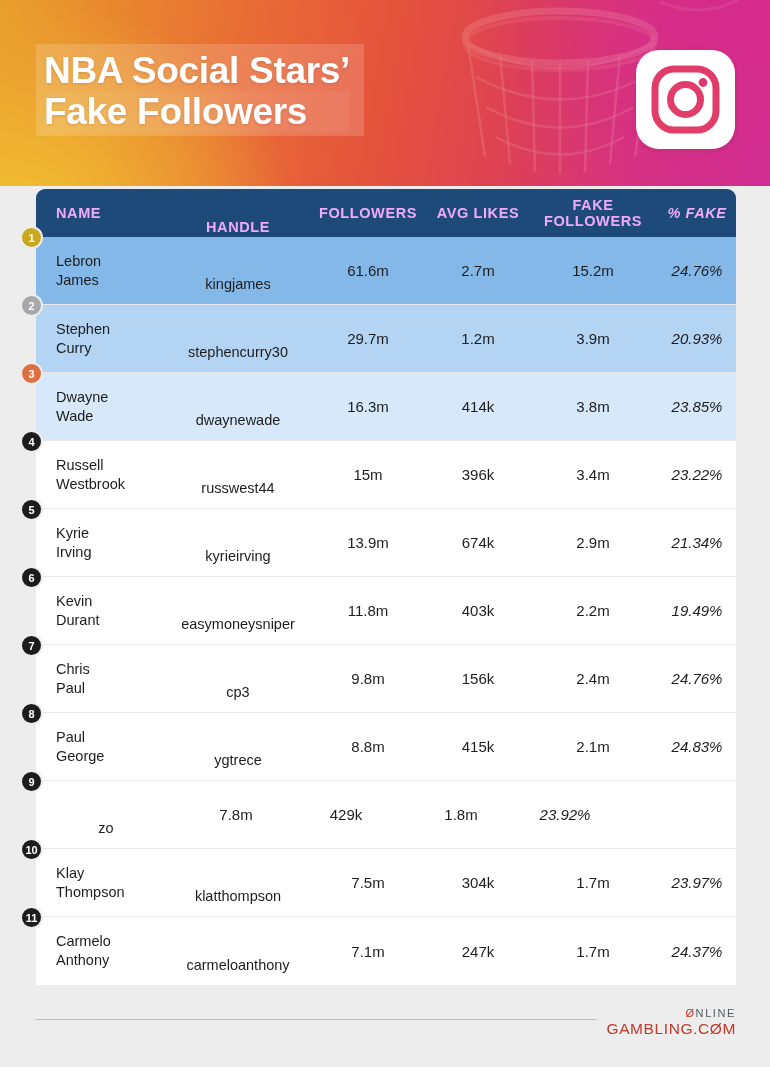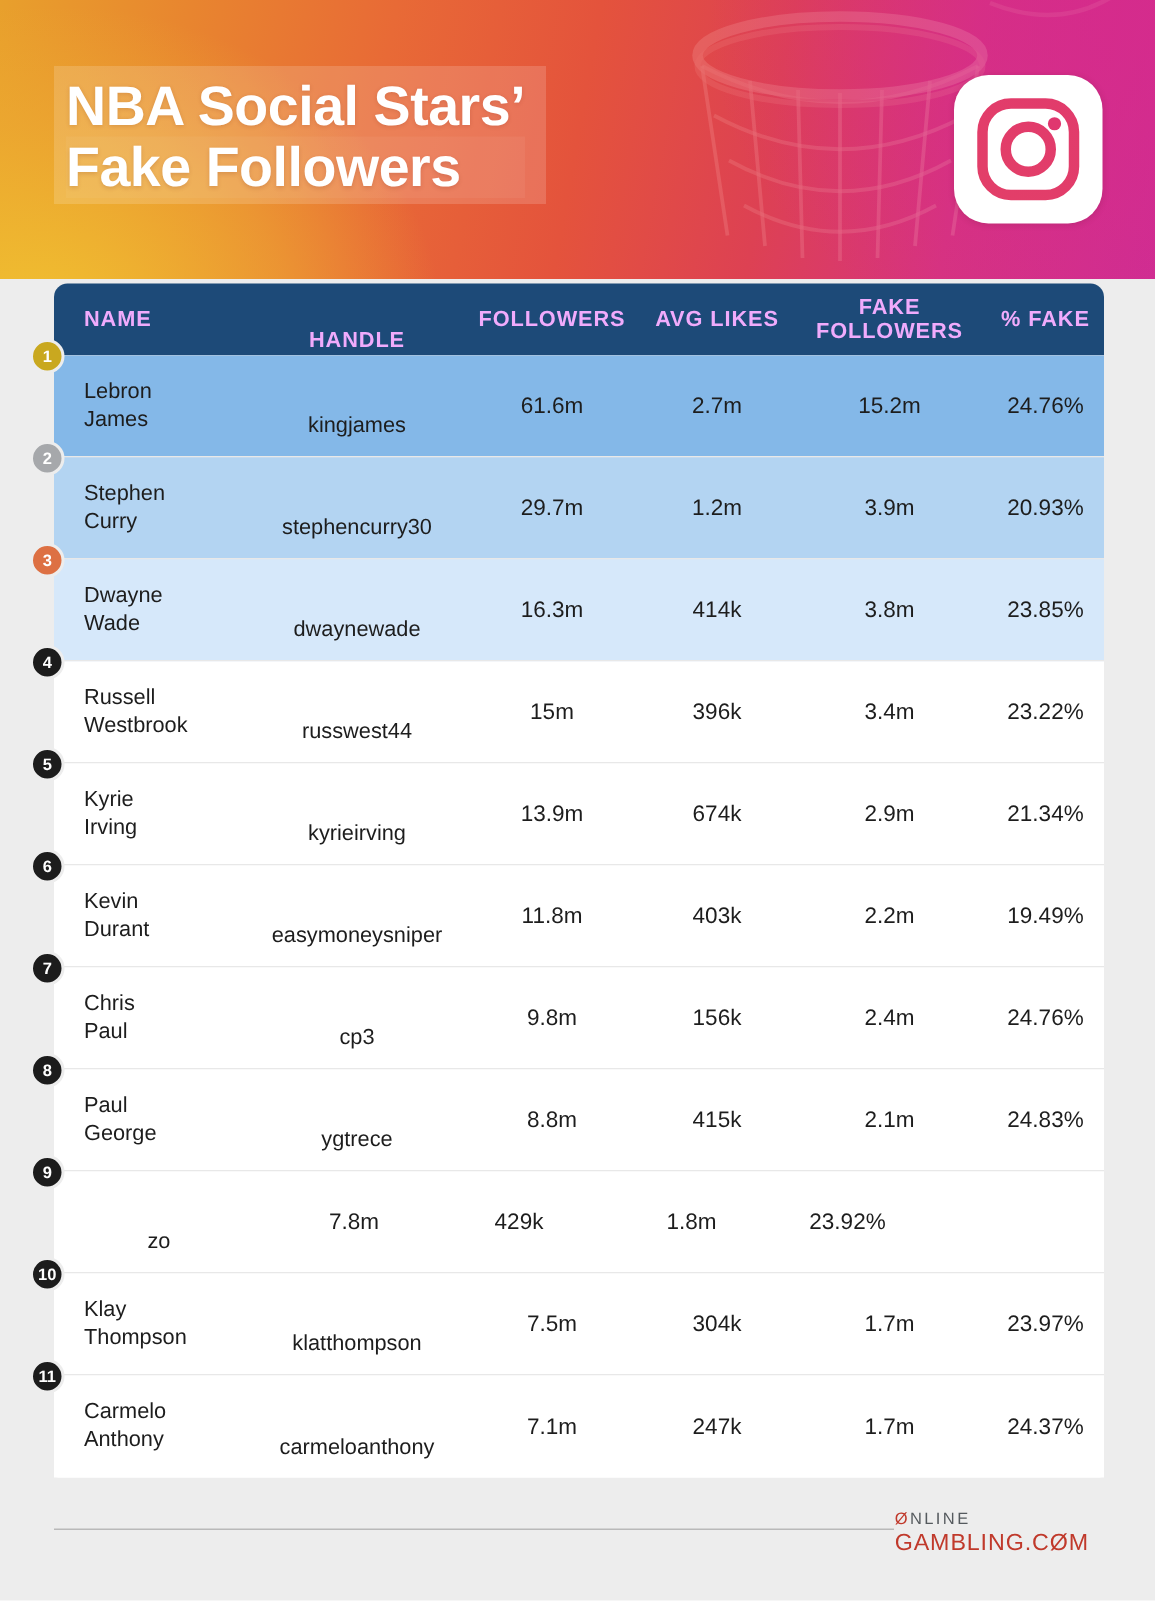--- a/index.html
+++ b/index.html
@@ -74,21 +74,21 @@
     font-size:14.5px;
     font-weight:bold;
     letter-spacing:.6px;
     text-align:center;
   }
   .c-name{width:132px;padding-left:20px;text-align:left !important;box-sizing:border-box;}
   .c-handle{width:140px;margin-top:28px;}
   .c-followers{width:120px;}
   .c-likes{width:100px;}
   .c-fake{width:130px;}
-  .c-pct{width:78px;}
+  .c-pct{width:78px;font-style:italic;}
 
   .rows{background:#ffffff;border-radius:0 0 3px 3px;}
   .row{
     position:relative;
     height:68px;
     display:flex;align-items:center;
     border-bottom:1px solid #e8e8e8;
     box-sizing:border-box;
   }
   .row:last-child{border-bottom:none;}
@@ -110,21 +110,21 @@
     box-sizing:border-box;
     z-index:3;
   }
 
   
   .foot-rule{
     position:absolute;left:36px;top:1019px;width:560px;height:1px;
     background:#b9b9b9;
   }
   .logo{
-    position:absolute;right:44px;top:1006px;text-align:left;
+    position:absolute;right:34px;top:1006px;text-align:right;
   }
   .logo .l1{
     font-size:11px;letter-spacing:1.6px;color:#555a5e;line-height:14px;font-weight:normal;
   }
   .logo .l2{
     font-size:15.5px;letter-spacing:.6px;color:#c0392b;line-height:18px;font-weight:normal;
   }
   .logo .l1 .o,.logo .l2 .o{color:#c0392b;}
 </style>
 </head>

